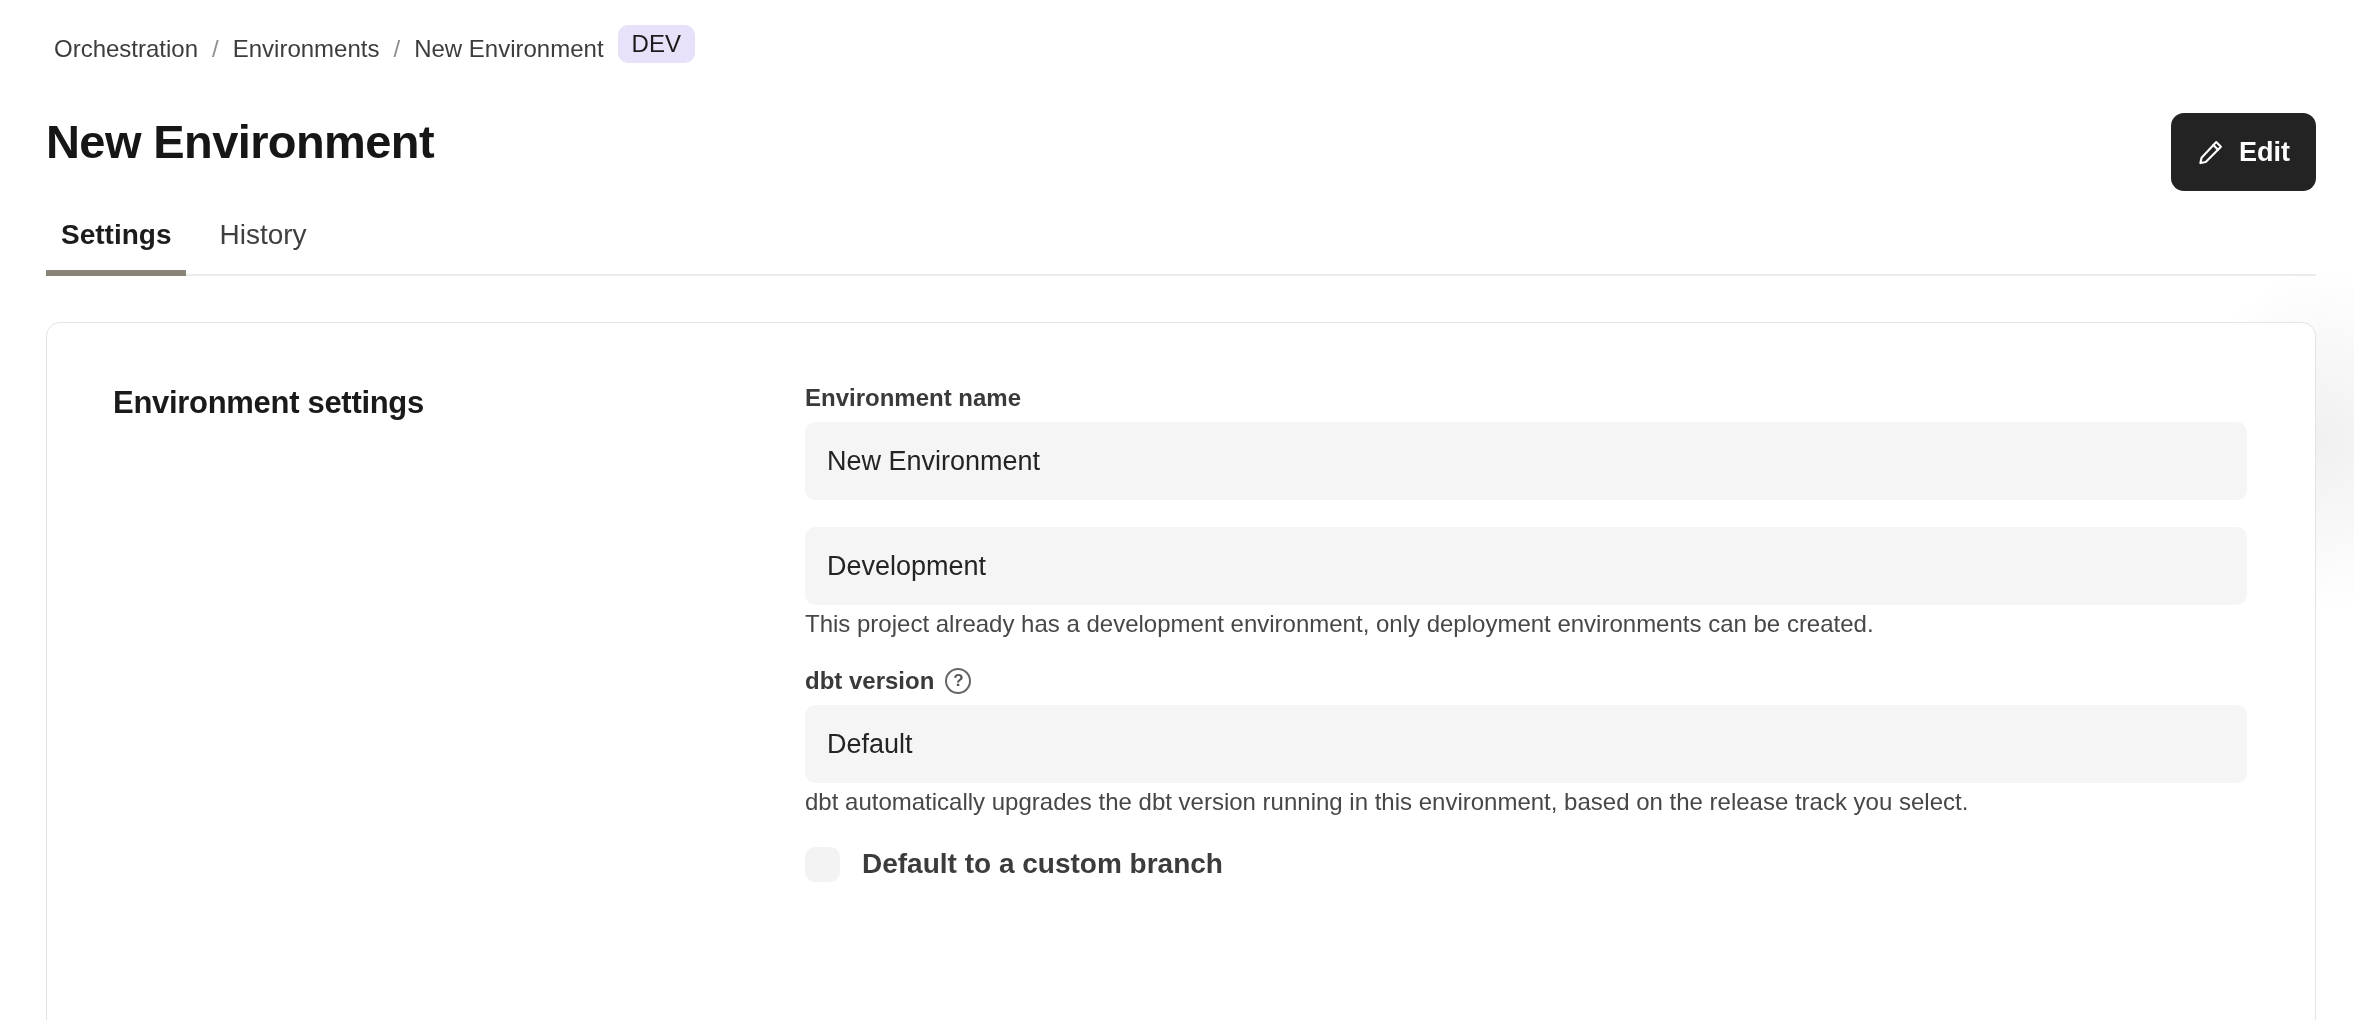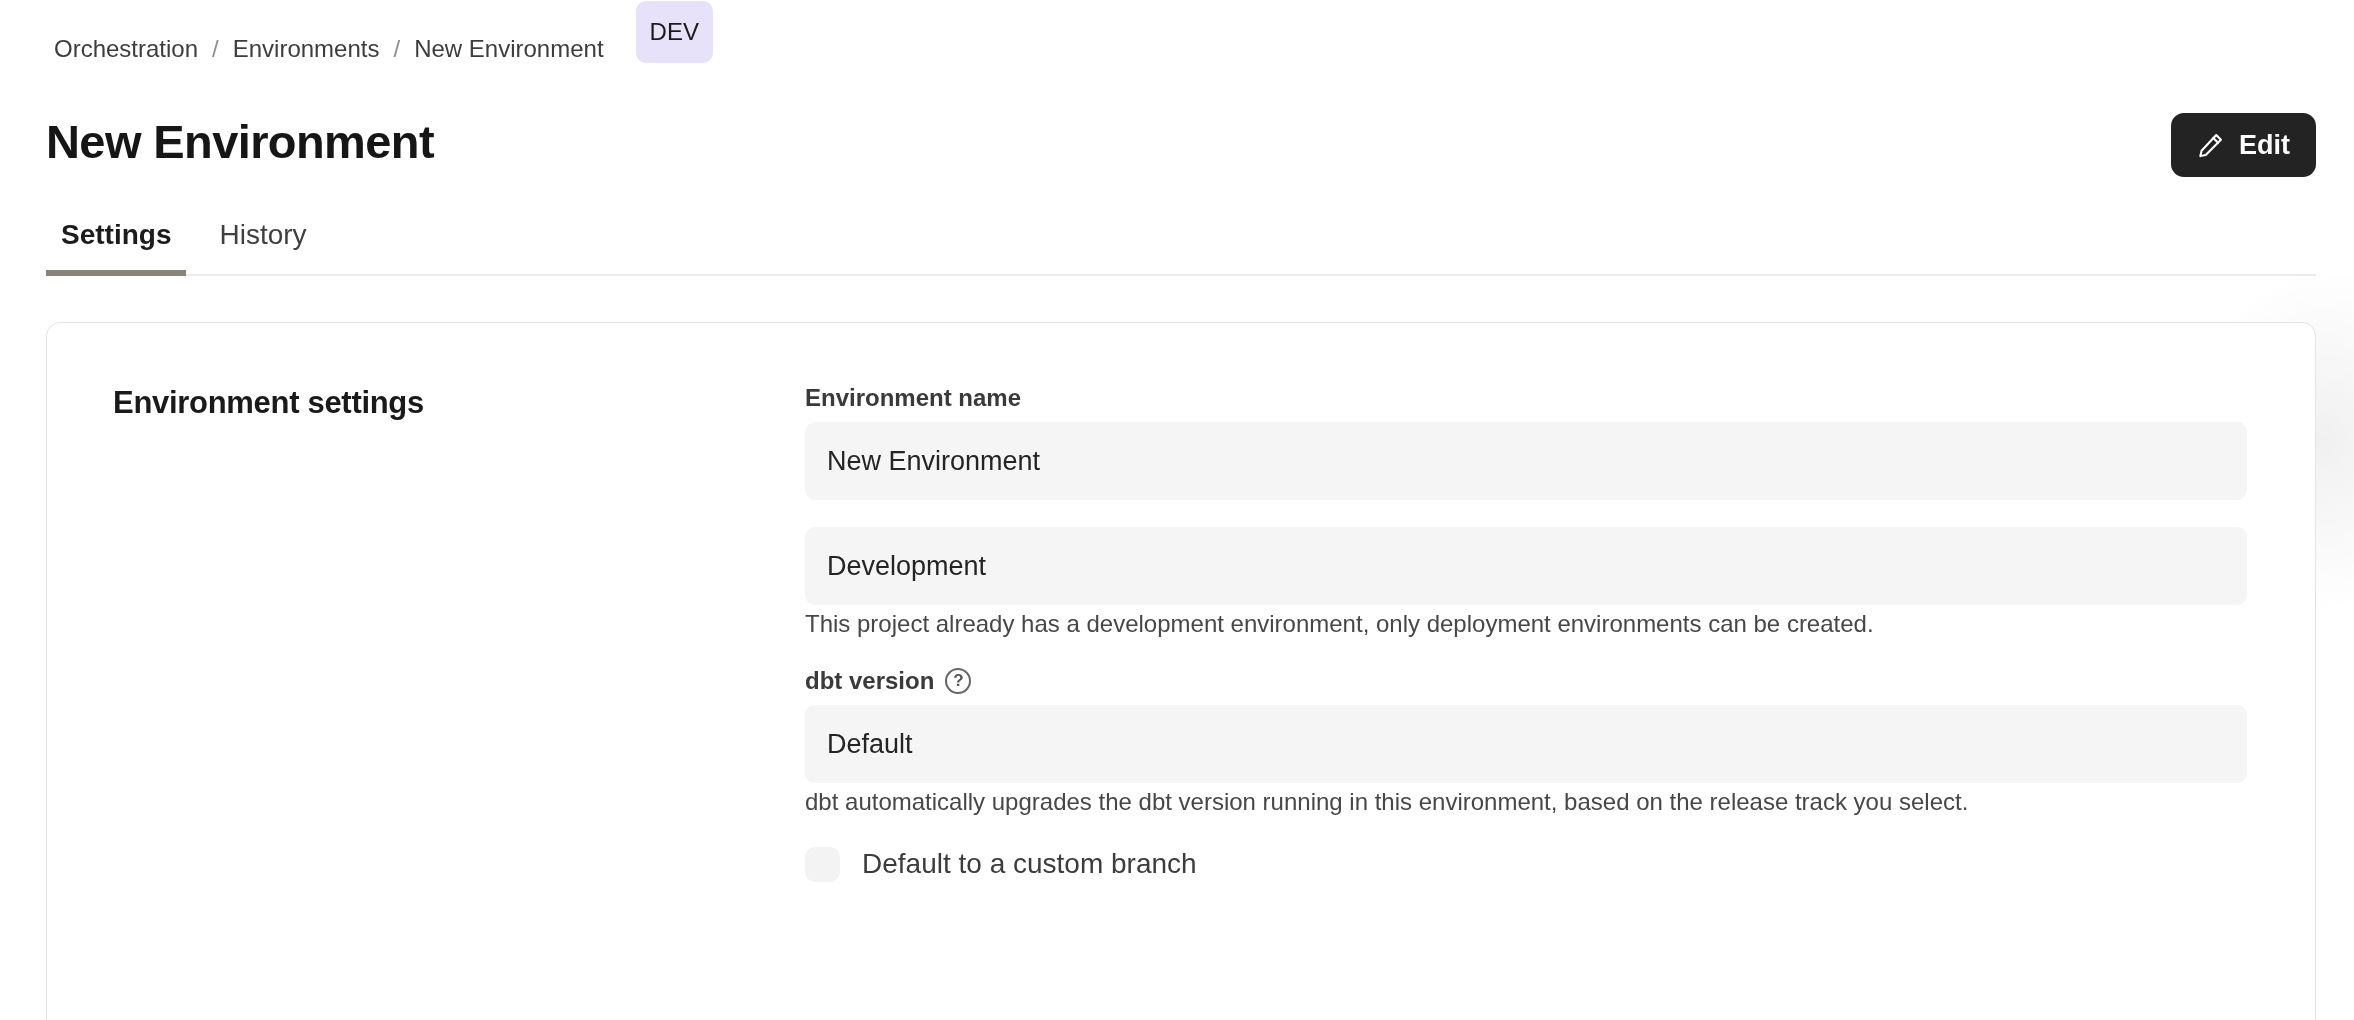--- a/index.html
+++ b/index.html
@@ -31,32 +31,32 @@
     margin:25px 0 0 8px; height:38px;
     display:flex; align-items:flex-end; gap:14px;
     font-size:24px; color:#3d3d3d;
   }
   .crumb{cursor:pointer;}
   .crumb.current{cursor:default;}
   .crumb-sep{color:#8f8f8f;}
   .env-badge{
     background:var(--badge_bg); color:var(--badge_text);
     font-size:24px; font-weight:500;
-    padding:16px 14px; border-radius:10px; line-height:30px;margin-left:18px;
+    padding:4px 14px; border-radius:10px; line-height:30px;
   }
 
   
   .title-row{margin-top:50px; display:flex; justify-content:space-between; align-items:flex-start; height:64px;}
   .page-title{
     margin:0; font-size:47px; line-height:58px; font-weight:700;
     letter-spacing:-0.6px; color:#161616;
   }
   .edit-btn{
     display:flex; align-items:center; gap:14px;
-    height:64px; padding:0 26px;
+    height:78px; padding:0 26px;
     background:var(--button_bg); color:var(--button_text);
     border:none; border-radius:13px;
     font-family:inherit; font-size:27px; font-weight:700;
     cursor:pointer;
   }
   .edit-btn svg{display:block;}
 
   
   .tabs{
     margin-top:40px; display:flex; gap:18px;
@@ -113,21 +113,21 @@
 
   .checkbox-row{
     margin-top:29px; display:flex; align-items:center; gap:22px;
   }
   .checkbox{
     width:35px; height:35px; flex:none;
     background:var(--checkbox_bg); border-radius:10px;
     cursor:pointer;
   }
   .checkbox-label{
-    font-size:28px; line-height:36px; font-weight:400; color:#3c3c3c;
+    font-size:28px; line-height:36px; font-weight:700; color:#3c3c3c;
     cursor:pointer;
   }
 </style>
 </head>
 <body>
 
 <div class="glow"></div>
 
 <div class="page">
 

